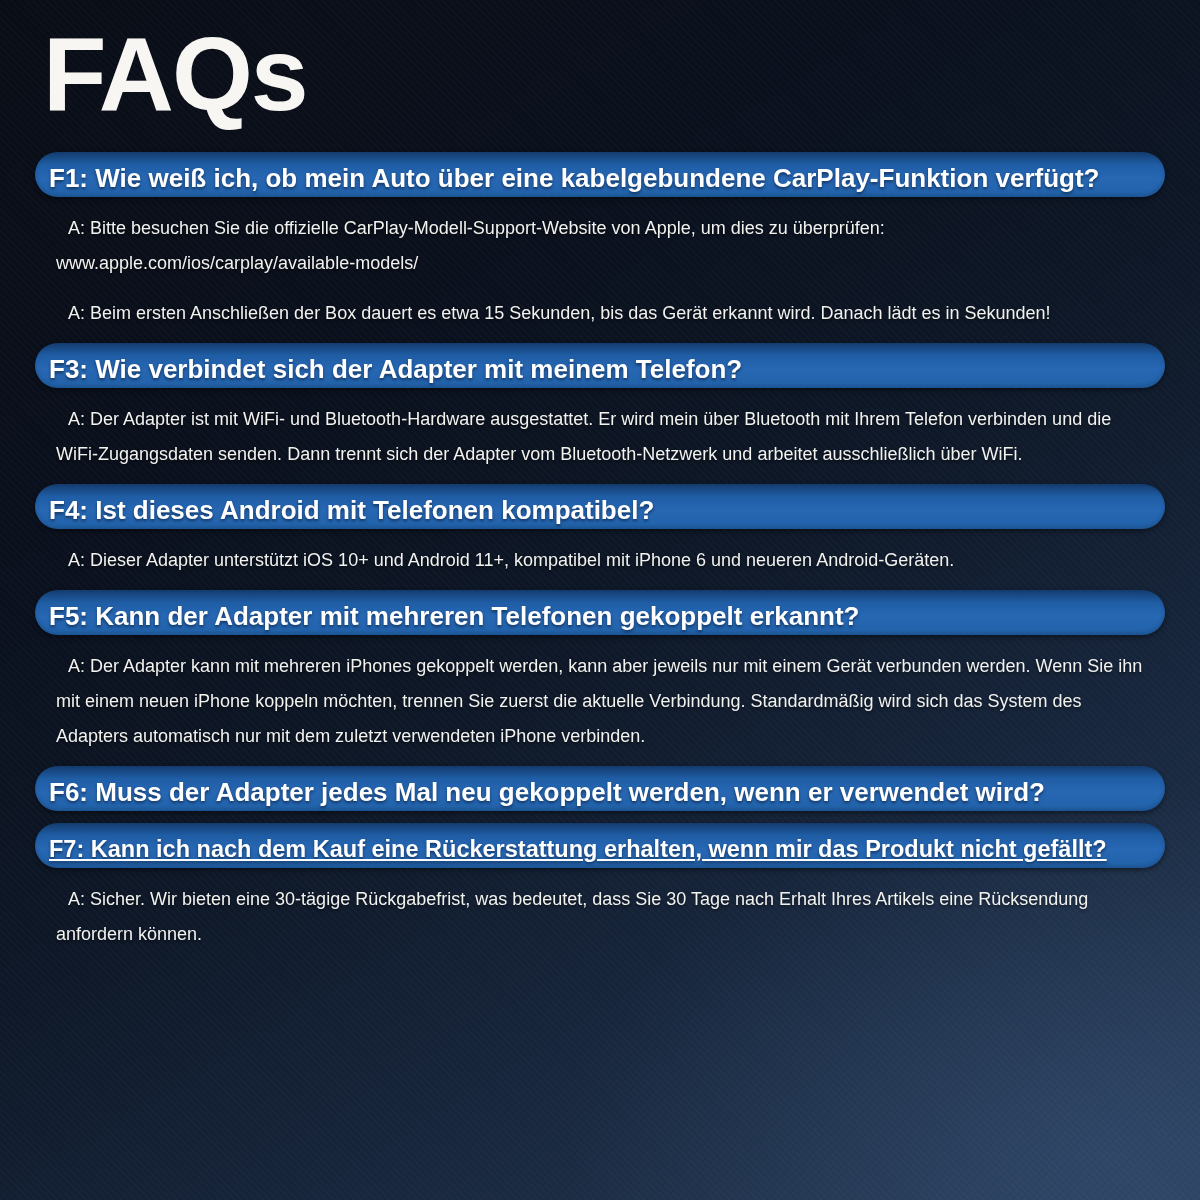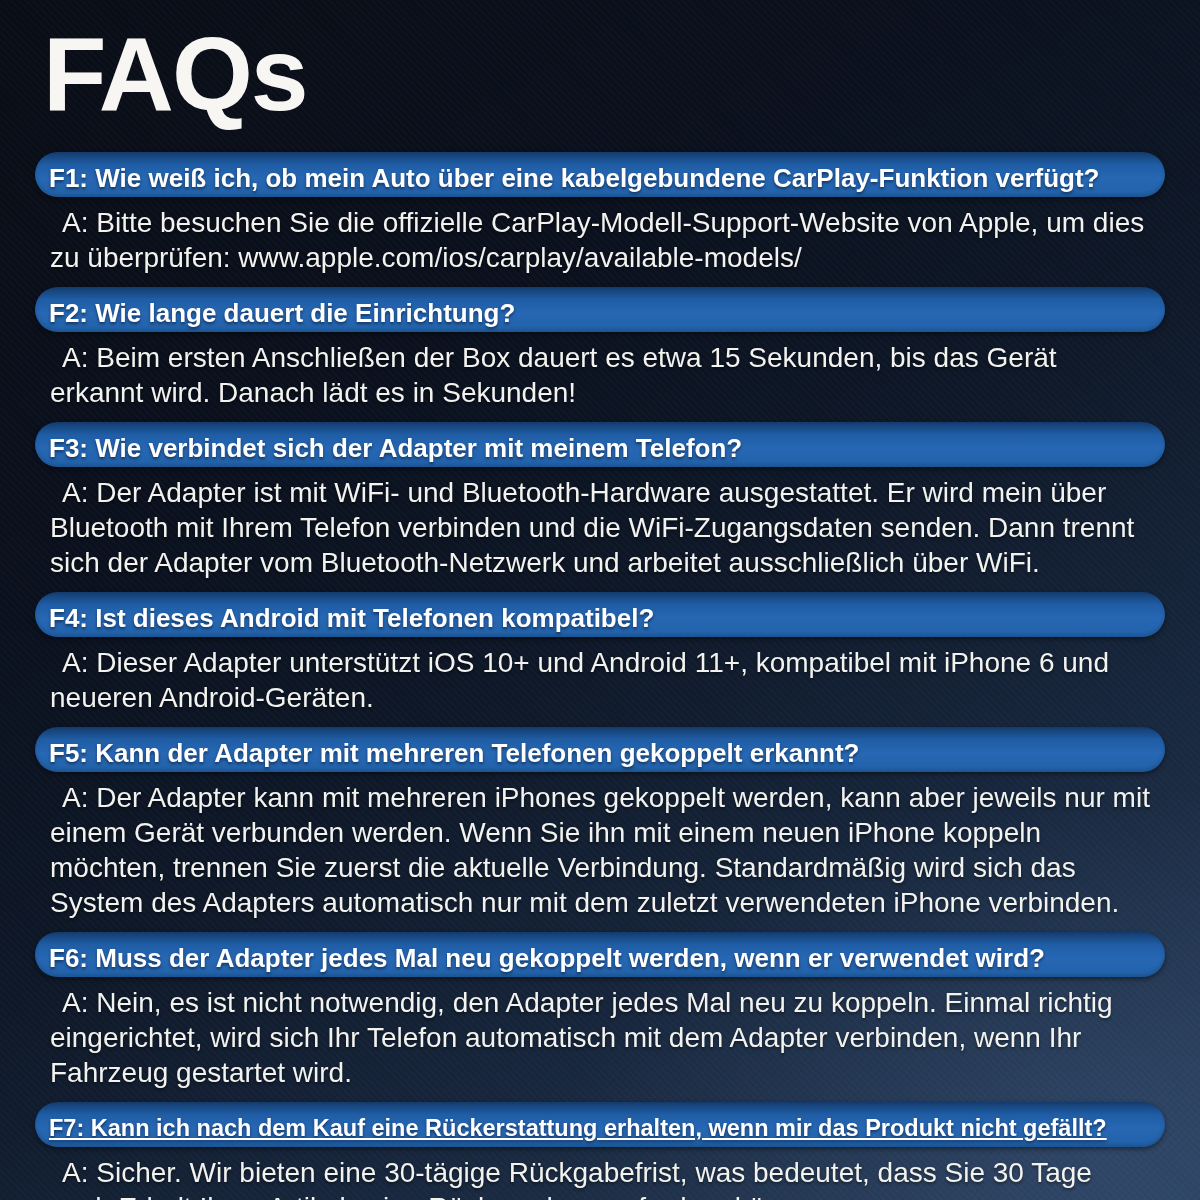--- a/index.html
+++ b/index.html
@@ -61,23 +61,23 @@
     font-weight: 700;
     color: #ffffff;
     white-space: nowrap;
     text-shadow: 0 2px 3px rgba(5,15,35,0.55);
   }
   .faq-section:last-child .question-text {
     font-size: 23.5px;
     text-decoration: underline;
   }
   .answer-text {
-    margin: 5px;
+    margin: 11px;
     padding: 3px 8px 0 10px;
-    font-size: 28px;
+    font-size: 18px;
     line-height: 35px;
     font-weight: 400;
     color: #f2f2ef;
     text-indent: 12px;
     text-shadow: 0 2px 3px rgba(0,0,0,0.45);
   }
 </style>
 </head>
 <body>
 
@@ -86,23 +86,20 @@
   <h1 class="page-title">FAQs</h1>
 
   <div class="faq-section">
     <div class="question-bar">
       <span class="question-text">F1: Wie weiß ich, ob mein Auto über eine kabelgebundene CarPlay-Funktion verfügt?</span>
     </div>
     <p class="answer-text">A: Bitte besuchen Sie die offizielle CarPlay-Modell-Support-Website von Apple, um dies zu überprüfen: www.apple.com/ios/carplay/available-models/</p>
   </div>
 
   <div class="faq-section">
-    <div class="question-bar">
-      <span class="question-text">F2: Wie lange dauert die Einrichtung?</span>
-    </div>
     <p class="answer-text">A: Beim ersten Anschließen der Box dauert es etwa 15 Sekunden, bis das Gerät erkannt wird. Danach lädt es in Sekunden!</p>
   </div>
 
   <div class="faq-section">
     <div class="question-bar">
       <span class="question-text">F3: Wie verbindet sich der Adapter mit meinem Telefon?</span>
     </div>
     <p class="answer-text">A: Der Adapter ist mit WiFi- und Bluetooth-Hardware ausgestattet. Er wird mein über Bluetooth mit Ihrem Telefon verbinden und die WiFi-Zugangsdaten senden. Dann trennt sich der Adapter vom Bluetooth-Netzwerk und arbeitet ausschließlich über WiFi.</p>
   </div>
 
@@ -117,21 +114,20 @@
     <div class="question-bar">
       <span class="question-text">F5: Kann der Adapter mit mehreren Telefonen gekoppelt erkannt?</span>
     </div>
     <p class="answer-text">A: Der Adapter kann mit mehreren iPhones gekoppelt werden, kann aber jeweils nur mit einem Gerät verbunden werden. Wenn Sie ihn mit einem neuen iPhone koppeln möchten, trennen Sie zuerst die aktuelle Verbindung. Standardmäßig wird sich das System des Adapters automatisch nur mit dem zuletzt verwendeten iPhone verbinden.</p>
   </div>
 
   <div class="faq-section">
     <div class="question-bar">
       <span class="question-text">F6: Muss der Adapter jedes Mal neu gekoppelt werden, wenn er verwendet wird?</span>
     </div>
-    <p class="answer-text">A: Nein, es ist nicht notwendig, den Adapter jedes Mal neu zu koppeln. Einmal richtig eingerichtet, wird sich Ihr Telefon automatisch mit dem Adapter verbinden, wenn Ihr Fahrzeug gestartet wird.</p>
   </div>
 
   <div class="faq-section">
     <div class="question-bar">
       <span class="question-text">F7: Kann ich nach dem Kauf eine Rückerstattung erhalten, wenn mir das Produkt nicht gefällt?</span>
     </div>
     <p class="answer-text">A: Sicher. Wir bieten eine 30-tägige Rückgabefrist, was bedeutet, dass Sie 30 Tage nach Erhalt Ihres Artikels eine Rücksendung anfordern können.</p>
   </div>
 
 </div>

